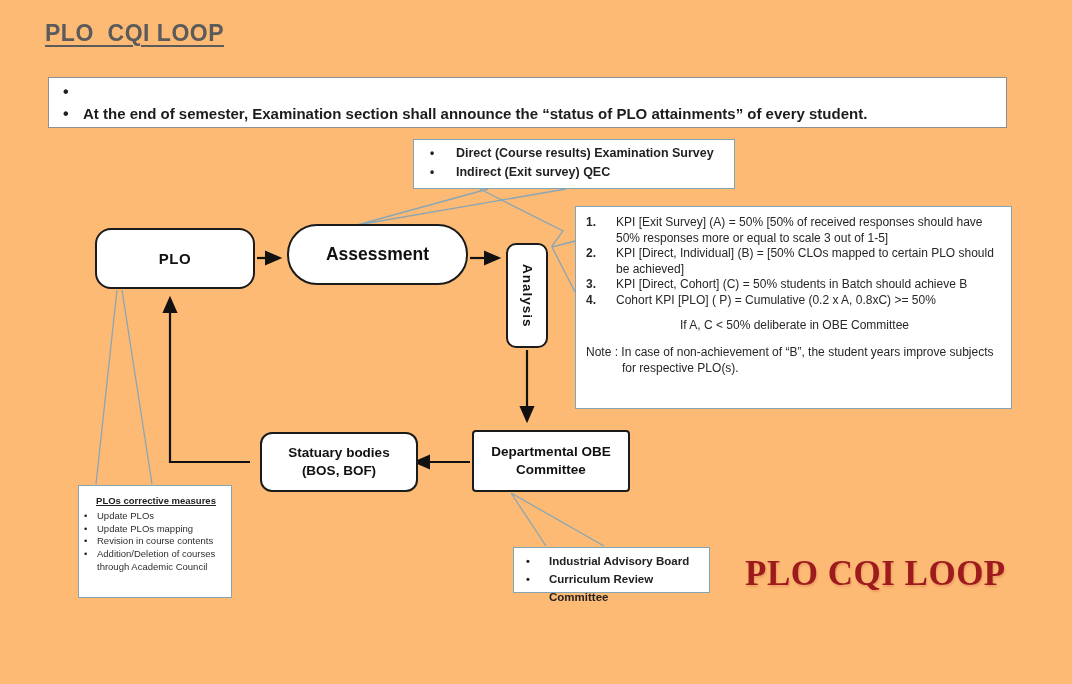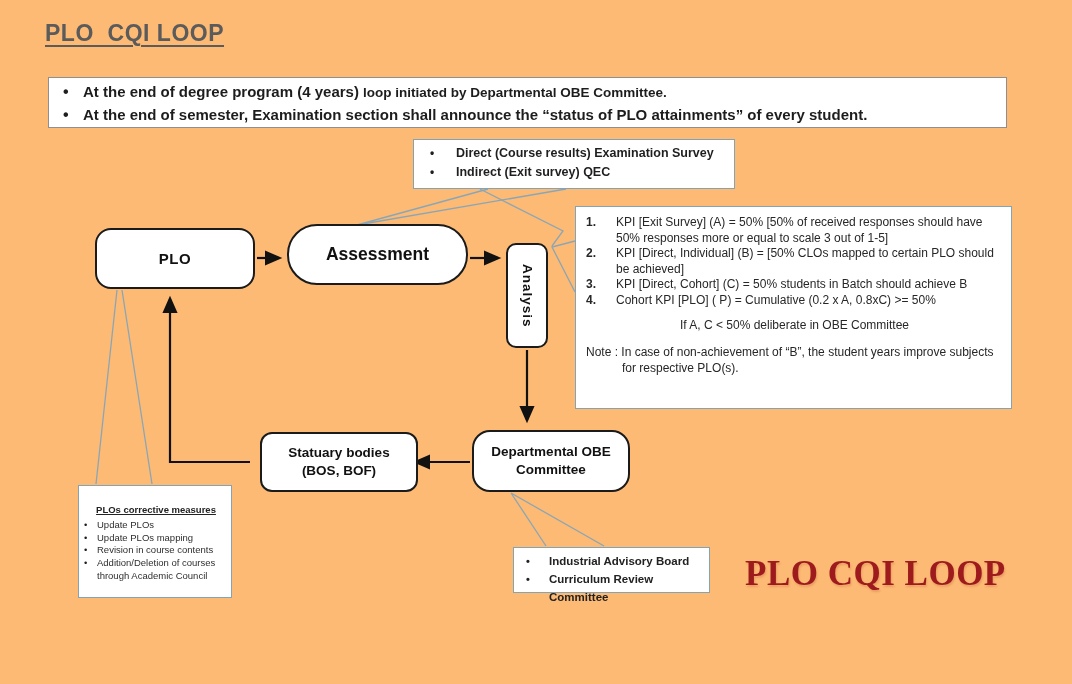--- a/index.html
+++ b/index.html
@@ -44,34 +44,34 @@
   .node {
     position: absolute; background: #ffffff; border: 2.2px solid #1b1b1b;
     display: flex; align-items: center; justify-content: center;
     text-align: center; font-weight: bold; color: #111;
   }
   .node-plo { left: 95px; top: 228px; width: 160px; height: 61px; border-radius: 16px; font-size: 15px; letter-spacing: .5px; }
   .node-assessment { left: 287px; top: 224px; width: 181px; height: 61px; border-radius: 30px; font-size: 17.5px; }
   .node-analysis { left: 506px; top: 243px; width: 42px; height: 105px; border-radius: 10px; font-size: 13.5px; }
   .node-analysis .vert { writing-mode: vertical-rl; letter-spacing: 1px; }
   .node-statuary { left: 260px; top: 432px; width: 158px; height: 60px; border-radius: 12px; font-size: 13.5px; line-height: 18px; }
-  .node-obe { left: 472px; top: 430px; width: 158px; height: 62px; border-radius: 18px; font-size: 13.5px; line-height: 18px; }
+  .node-obe { left: 472px; top: 430px; width: 158px; height: 62px; border-radius: 4px; font-size: 13.5px; line-height: 18px; }
 
   .kpi-box {
     left: 575px; top: 206px; width: 437px; height: 203px;
     padding: 8px 8px 0 10px; font-size: 12px; color: #272727; line-height: 15.6px;
   }
   .kpi-item { display: grid; grid-template-columns: 30px 1fr; }
   .kpi-item .num { font-weight: 600; }
   .kpi-deliberate { margin-top: 9px; text-align: center; }
   .kpi-note { margin-top: 12px; padding-left: 36px; text-indent: -36px; }
 
   .corrective-box {
     left: 78px; top: 485px; width: 154px; height: 113px;
-    padding: 18px 3px 0 5px; font-size: 9.5px; color: #2e2e2e; line-height: 12.8px;
+    padding: 9px 3px 0 5px; font-size: 9.5px; color: #2e2e2e; line-height: 12.8px;
   }
   .corrective-box .title {
     text-align: center; text-decoration: underline; font-weight: 600;
     margin-bottom: 2px; color: #222;
   }
   .corrective-box .row { display: flex; }
   .corrective-box .bullet-mark { width: 13px; flex: 0 0 13px; font-weight: normal; font-size: 9.5px; }
 
   .advisory-box {
     left: 513px; top: 547px; width: 197px; height: 46px;
@@ -111,21 +111,20 @@
     <path d="M117,290 L96,484 M122,290 L152,484" fill="none" stroke="#8aa6b6" stroke-width="1.3"></path>
     <path d="M511,493 L546,546 M511,493 L604,546" fill="none" stroke="#8aa6b6" stroke-width="1.3"></path>
     <polygon points="242,258 251,253 251,263" fill="#7fa3c0"></polygon>
   </svg>
 
   <div class="abs page-title">PLO  CQI LOOP</div>
 
   <div class="abs top-note">
     <div class="row">
       <span class="bullet-mark">•</span>
-      <span class="txt"><span>At the end of degree program (4 years) </span><span class="small">loop initiated by Departmental OBE Committee.</span></span>
     </div>
     <div class="row">
       <span class="bullet-mark">•</span>
       <span class="txt">At the end of semester, Examination section shall announce the “status of  PLO attainments” of every student.</span>
     </div>
   </div>
 
   <div class="abs callout-box assess-callout">
     <div class="row">
       <span class="bullet-mark">•</span>

